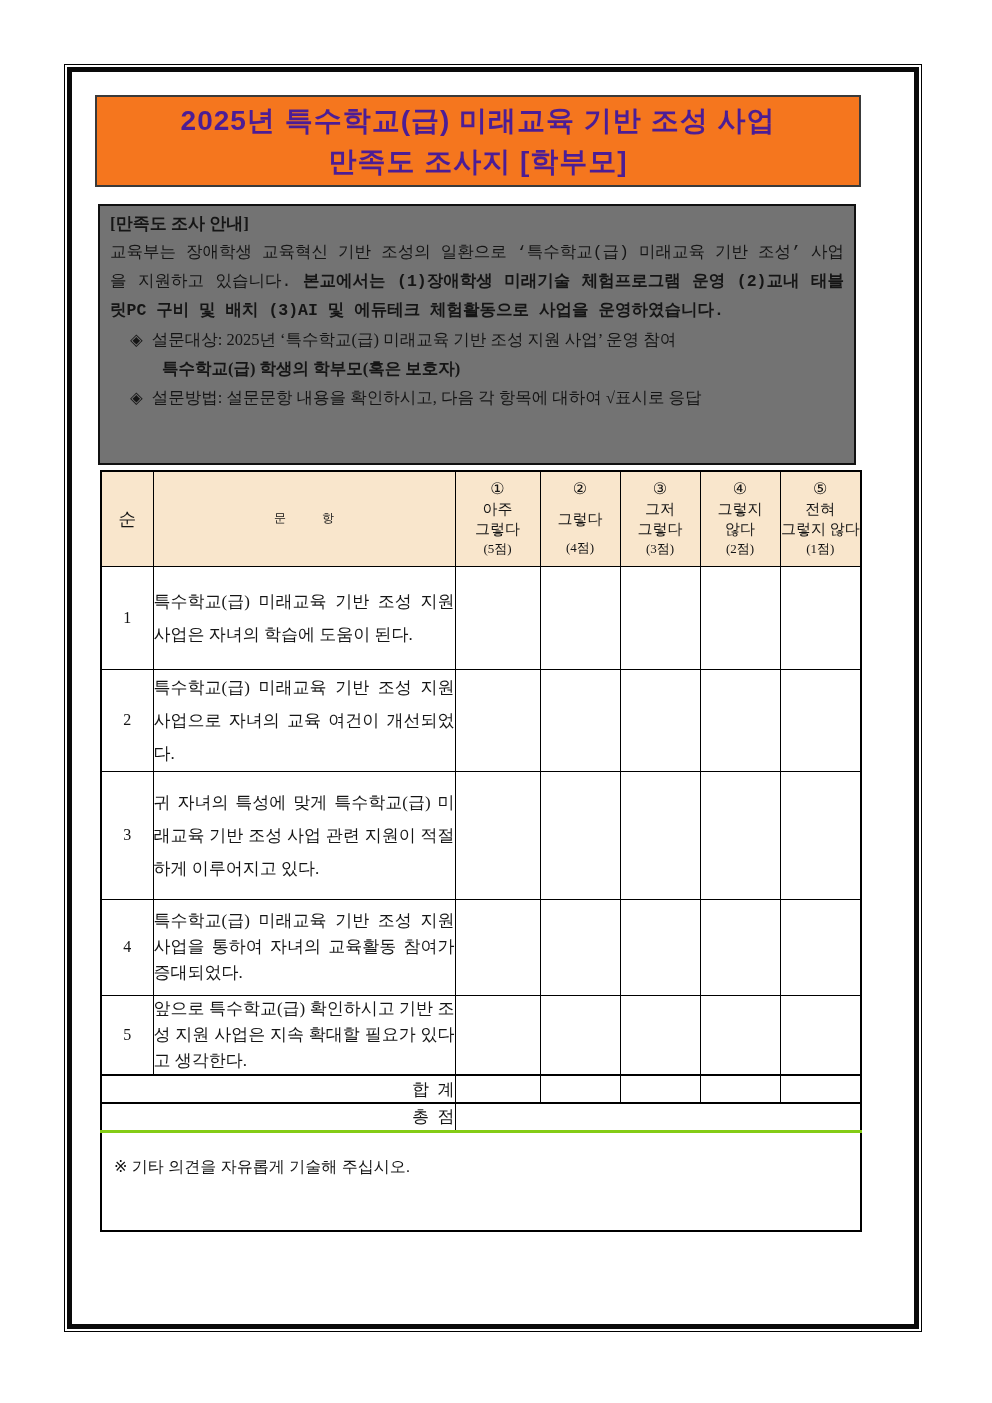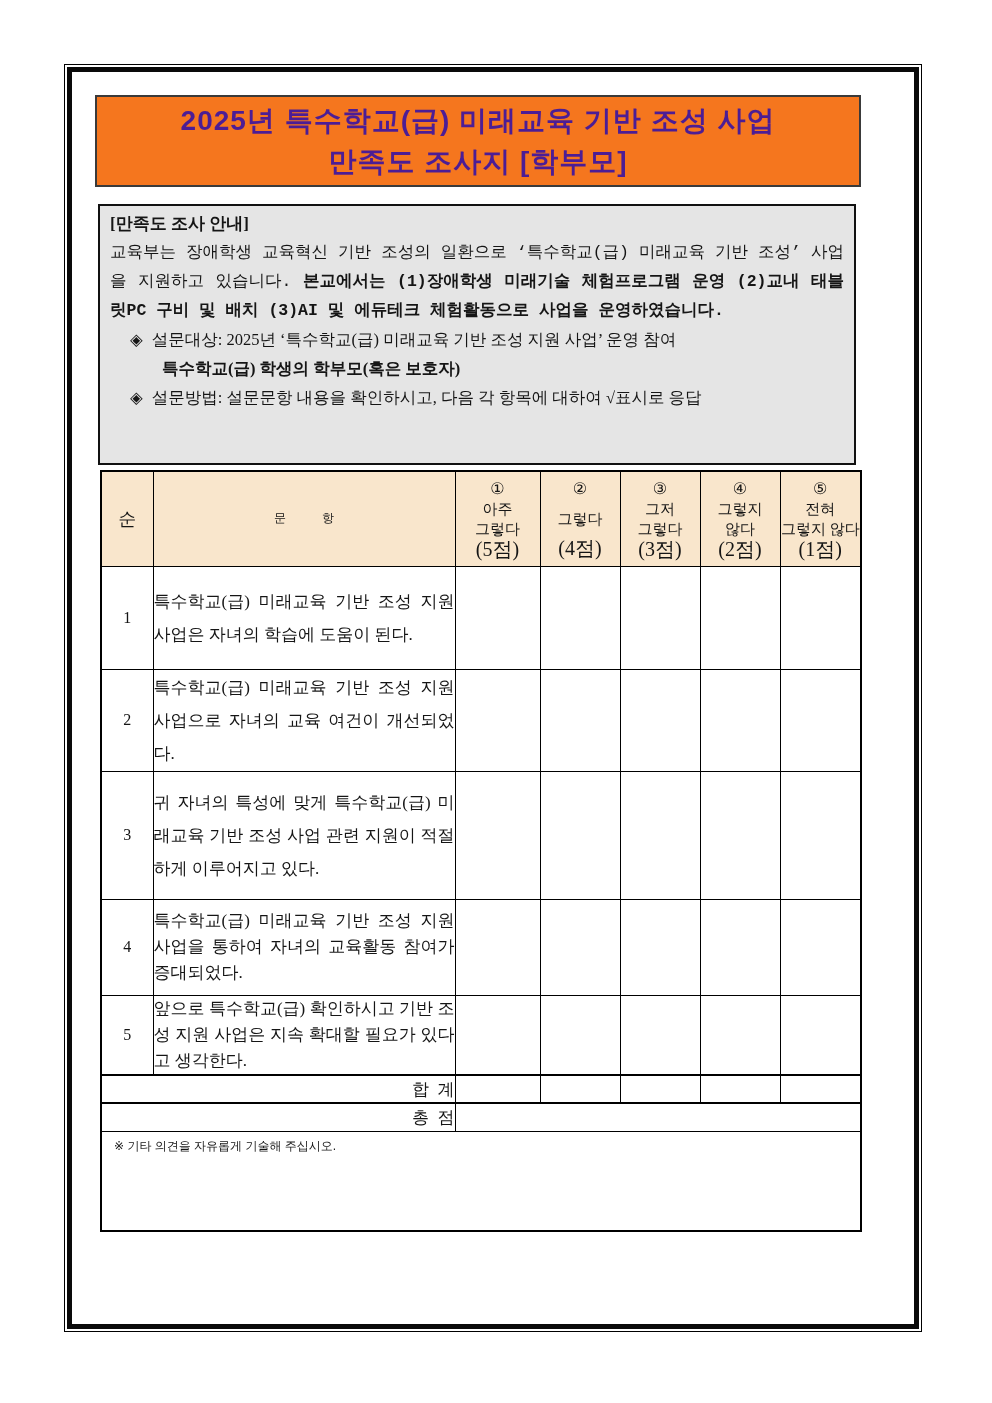--- a/index.html
+++ b/index.html
@@ -14,54 +14,54 @@
     border:5px solid #0a0a0a;box-sizing:border-box;}
   
   .title-banner{position:absolute;left:95px;top:95px;width:766px;height:92px;
     background:#F5761E;border:2px solid #3a3a3a;box-sizing:border-box;
     display:flex;flex-direction:column;justify-content:center;align-items:center;
     font-family:"Liberation Sans","DejaVu Sans",sans-serif;}
   .title-line{color:#4c1d95;font-weight:bold;font-size:28px;line-height:41px;
     letter-spacing:1px;white-space:nowrap;}
   
   .notice-box{position:absolute;left:98px;top:204px;width:758px;height:261px;
-    background:#e5e5e5;border:2px solid #111;box-sizing:border-box;
+    background:#737373;border:2px solid #111;box-sizing:border-box;
     padding:3px 10px 0 10px;font-size:16.5px;line-height:29px;}
   .notice-heading{font-weight:bold;font-size:17px;}
   .notice-para{text-align:justify;margin:0;font-family:Liberation Mono, monospace;}
   .notice-para b{font-weight:bold;}
   .bullet-line{padding-left:52px;text-indent:-32px;text-align:justify;}
   .bullet-cont{padding-left:52px;font-weight:bold;}
   .bullet-marker{margin-right:9px;}
   
   table.survey{position:absolute;left:100px;top:470px;width:760px;
     border-collapse:collapse;table-layout:fixed;border:2px solid #000;}
   table.survey td,table.survey th{border:1px solid #000;box-sizing:border-box;
     font-weight:normal;padding:0;}
   tr.header-row{height:95px;background:#F9E6CC;}
   th.no-h{font-size:18px;}
   th.q-h{font-size:12px;white-space:pre;}
   .hwrap{height:87px;display:flex;flex-direction:column;align-items:center;
     padding:4px 0;box-sizing:border-box;}
   .h-circle{font-size:16px;line-height:20px;}
   .h-label{flex:1;display:flex;align-items:center;justify-content:center;
     font-size:15px;line-height:20px;white-space:pre-line;text-align:center;}
-  .h-score{font-size:20px;line-height:20px;}
+  .h-score{font-size:13px;line-height:20px;}
   td.no-cell{text-align:center;font-size:16px;}
   td.q-cell{padding:4px 8px;text-align:justify;font-size:17px;line-height:33px;}
   tr.r1{height:103px;} tr.r2{height:102px;} tr.r3{height:128px;}
   tr.r4{height:96px;} tr.r5{height:80px;}
   tr.r4 td.q-cell,tr.r5 td.q-cell{line-height:26px;}
   tr.sum-row{height:28px;}
   tr.sum-row td{border-top:2px solid #000;}
   td.sum-label{text-align:right;font-weight:bold;font-size:17px;white-space:pre;}
   tr.comment-row{height:100px;}
-  tr.comment-row td{border-top:1px solid #84cc16;vertical-align:top;
+  tr.comment-row td{border-top:3px solid #84cc16;vertical-align:top;
     font-family:"Liberation Sans","DejaVu Sans",sans-serif;
-    font-size:12px;padding:6px 12px;}
+    font-size:16px;padding:24px 12px;}
 </style>
 </head>
 <body>
 
 <div class="page-frame">
   <div class="page-frame-inner"></div>
 </div>
 
 <div class="title-banner">
   <div class="title-line">2025년 특수학교(급) 미래교육 기반 조성 사업</div>

